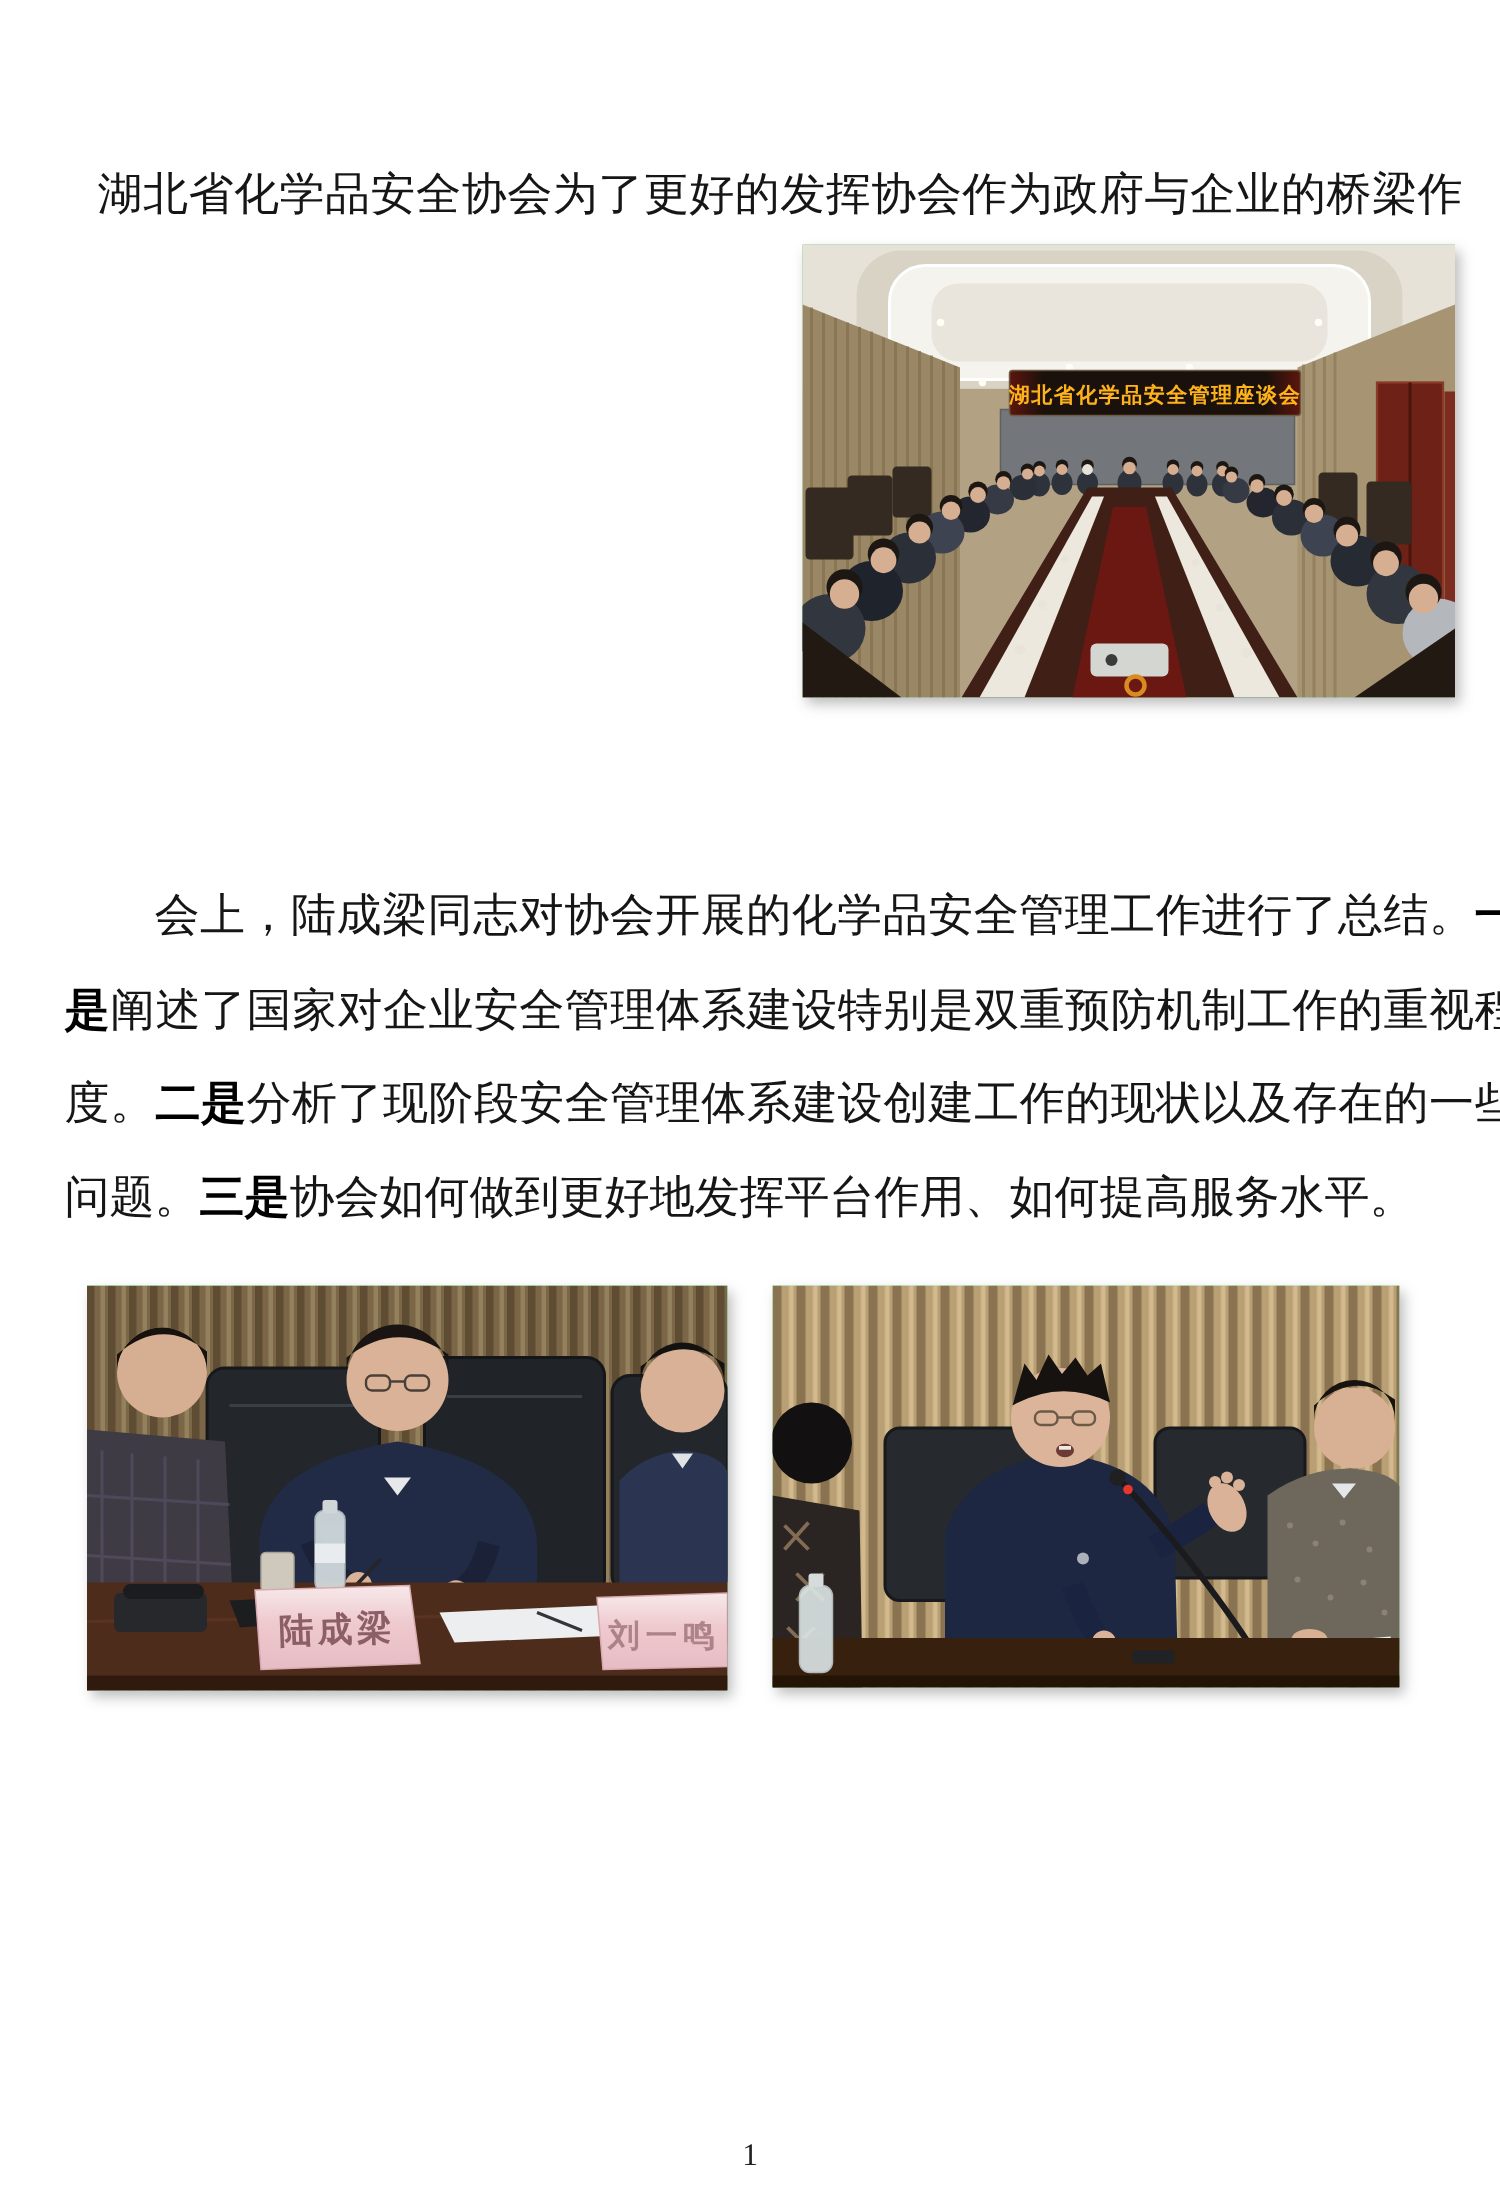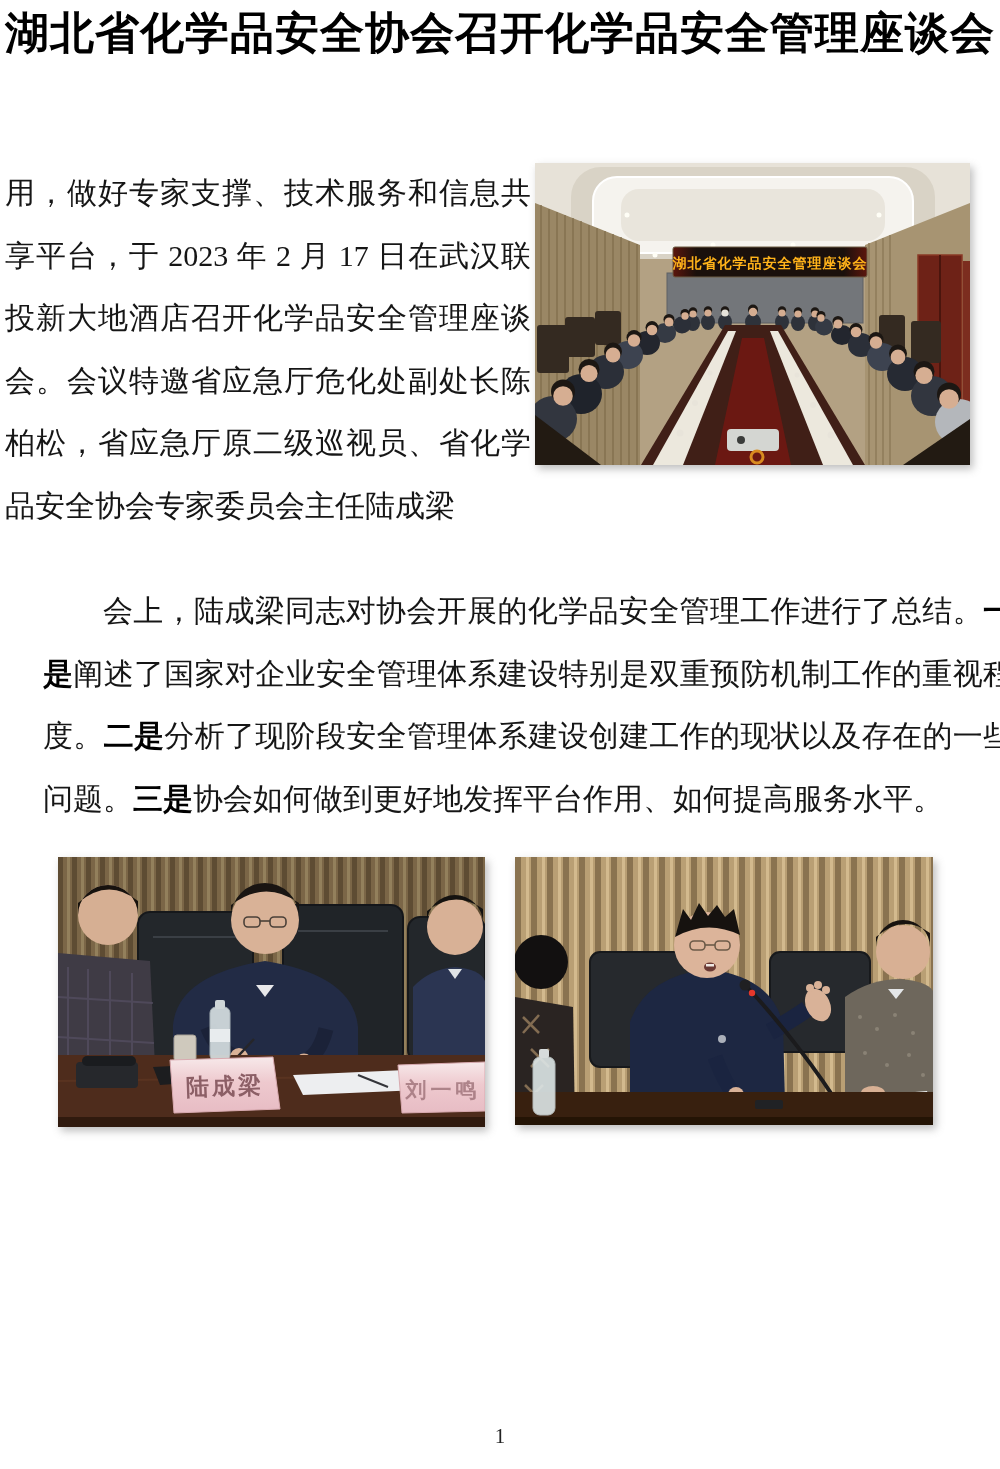--- a/index.html
+++ b/index.html
@@ -22,23 +22,22 @@
   .photo-meeting{left:535px;top:163px;width:435px;height:302px;}
   .photo-left{left:58px;top:857px;width:427px;height:270px;}
   .photo-right{left:515px;top:857px;width:418px;height:268px;}
   .page-number{position:absolute;top:1424px;left:0;width:100%;text-align:center;font-size:21px;color:#222;}
 </style>
 </head>
 <body>
 
 <div class="page">
 
-  <h1 class="title">湖北省化学品安全协会召开化学品安全管理座谈会</h1>
-
-  <div class="body-text p1-wrapped">用，做好专家支撑、技术服务和信息共享平台，于 2023 年 2 月 17 日在武汉联投新大地酒店召开化学品安全管理座谈会。会议特邀省应急厅危化处副处长陈柏松，省应急厅原二级巡视员、省化学品安全协会专家委员会主任陆成梁</div>
+
+  <div class="body-text p1-line1">湖北省化学品安全协会为了更好的发挥协会作为政府与企业的桥梁作</div>
 
   <figure class="photo photo-meeting">
     <svg width="435" height="302" viewBox="0 0 435 302" preserveAspectRatio="none">
       <defs>
         <linearGradient id="bg1" x1="0" y1="0" x2="1" y2="0">
           <stop offset="0" stop-color="#5c160d"></stop>
             <stop offset="0.12" stop-color="#1a100c"></stop>
           <stop offset="0.88" stop-color="#1a100c"></stop>
             <stop offset="1" stop-color="#5c160d"></stop>
         </linearGradient>

